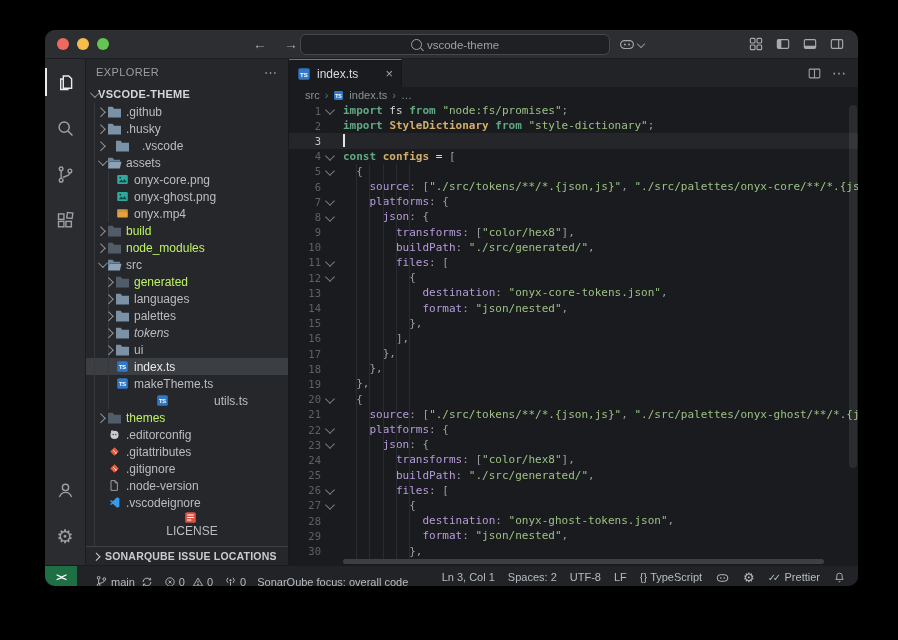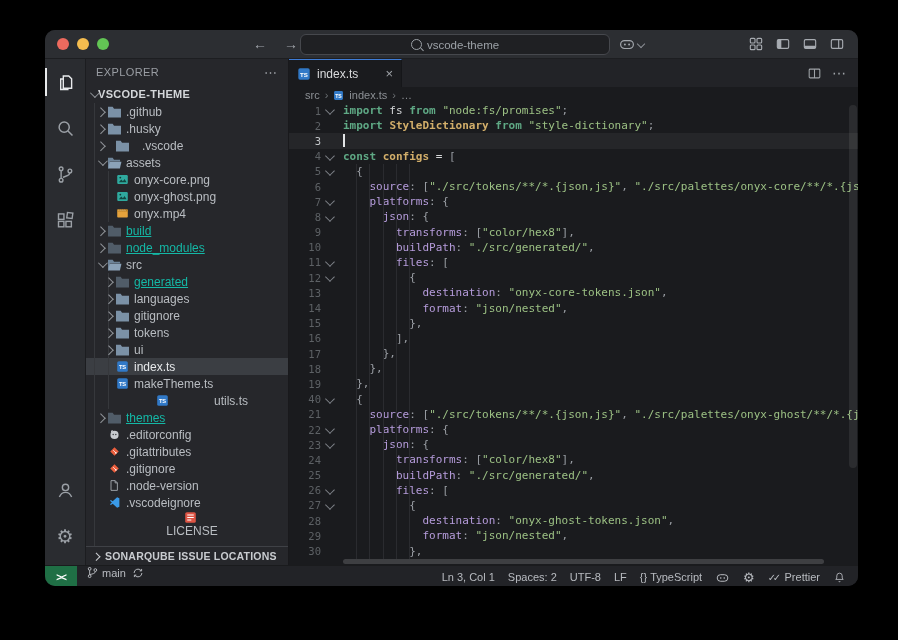--- a/index.html
+++ b/index.html
@@ -32,21 +32,21 @@
   
   .sidebar{width:202px;background:#26272b;display:flex;flex-direction:column;border-right:1px solid #19191c;}
   .sb-header{height:26px;display:flex;align-items:center;padding:0 10px;color:#9a9ea4;font-size:11px;
     letter-spacing:.4px;justify-content:space-between;}
   .sb-header .more{margin-left:auto;color:#a6aab0;font-size:13px;letter-spacing:1px;}
   .root-row{height:18px;display:flex;align-items:center;padding-left:2px;color:#d4d7da;
     font-size:11px;font-weight:bold;letter-spacing:.3px;}
   .tree{flex:1;overflow:hidden;position:relative;font-size:12px;color:#b9bdc2;}
   .trow{height:17px;display:flex;align-items:center;white-space:nowrap;}
   .trow.selected{background:#3b3e43;color:#e7e9eb;}
-  .trow.dimmed{color:#14b8a6;text-decoration:underline;}
+  .trow.dimmed{color:#bef264;}
   .trow.dimmed svg{opacity:.5;}
   .chevslot{width:10px;display:inline-flex;justify-content:center;flex:none;color:#8f9398;}
   .chev{width:6px;height:6px;border-right:1.3px solid currentColor;border-bottom:1.3px solid currentColor;}
   .chev.open{transform:rotate(45deg) translateY(-2px);}
   .chev.closed{transform:rotate(-45deg) translateX(-1px);}
   .ticon{width:16px;flex:none;display:inline-flex;justify-content:center;margin-right:4px;}
   .tguide{position:absolute;width:1px;background:#36383c;}
   .sb-bottom{height:18px;border-top:1px solid #3f4146;display:flex;align-items:center;gap:5px;
     padding-left:8px;color:#c9ccd0;font-size:10.5px;font-weight:bold;letter-spacing:.2px;}
   
@@ -78,21 +78,21 @@
   .iguide{position:absolute;width:1px;background:#2a2b2f;}
   .hscroll{position:absolute;left:54px;right:14px;bottom:1px;height:5px;}
   .hscroll .thumb{height:100%;width:96%;background:rgba(255,255,255,.16);border-radius:3px;}
   .vscroll{position:absolute;right:1px;top:0;width:8px;bottom:8px;}
   .vscroll .thumb{position:absolute;top:2px;height:80%;width:100%;background:rgba(255,255,255,.08);border-radius:4px;}
   
   .statusbar{height:22px;background:#222327;border-top:1px solid #1a1b1d;display:flex;align-items:stretch;
     color:#b8bbc0;font-size:11px;}
   .remote{width:32px;background:#1f6f45;color:#fff;display:flex;align-items:center;justify-content:center;
     font-size:10px;font-weight:bold;letter-spacing:-1px;}
-  .sb-left{display:flex;align-items:flex-start;gap:11px;padding-left:9px;flex-direction:column;}
+  .sb-left{display:flex;align-items:flex-end;gap:11px;padding-left:18px;}
   .sb-right{margin-left:auto;display:flex;align-items:center;gap:13px;padding-right:12px;}
   .sgroup{display:flex;align-items:center;gap:3px;}
   .dblcheck{letter-spacing:-3.5px;margin-right:4px;font-size:10px;}
   svg{display:block;}
 </style>
 </head>
 <body>
 
 <div class="window">
 
@@ -334,23 +334,23 @@
           </div>
           <div class="trow" style="padding-left: 18px;">
             <span class="chevslot">
               <span class="chev closed"></span>
             </span>
             <span class="ticon">
               <svg width="15" height="13" viewBox="0 0 16 14">
                 <path d="M1 2h5l1.5 2H15v9.5H1z" fill="#7b91a6"></path>
               </svg>
             </span>
-            <span>gitignore</span>
-          </div>
-          <div class="trow" style="padding-left: 18px;">
+            <span>palettes</span>
+          </div>
+          <div class="trow" style="padding-left: 18px; font-style: italic;">
             <span class="chevslot">
               <span class="chev closed"></span>
             </span>
             <span class="ticon">
               <svg width="15" height="13" viewBox="0 0 16 14">
                 <path d="M1 2h5l1.5 2H15v9.5H1z" fill="#7b91a6"></path>
               </svg>
             </span>
             <span>tokens</span>
           </div>
@@ -522,21 +522,21 @@
           <div class="cl"><span class="lnum">10</span><span class="foldslot"></span><span class="ctext"><span class="tk-pl">        </span><span class="tk-prop">buildPath</span><span class="tk-pn">: </span><span class="tk-str">"./src/generated/"</span><span class="tk-pn">,</span></span></div>
           <div class="cl"><span class="lnum">11</span><span class="foldslot"><span class="fchev"></span></span><span class="ctext"><span class="tk-pl">        </span><span class="tk-prop">files</span><span class="tk-pn">: [</span></span></div>
           <div class="cl"><span class="lnum">12</span><span class="foldslot"><span class="fchev"></span></span><span class="ctext"><span class="tk-pl">          </span><span class="tk-pn">{</span></span></div>
           <div class="cl"><span class="lnum">13</span><span class="foldslot"></span><span class="ctext"><span class="tk-pl">            </span><span class="tk-prop">destination</span><span class="tk-pn">: </span><span class="tk-str">"onyx-core-tokens.json"</span><span class="tk-pn">,</span></span></div>
           <div class="cl"><span class="lnum">14</span><span class="foldslot"></span><span class="ctext"><span class="tk-pl">            </span><span class="tk-prop">format</span><span class="tk-pn">: </span><span class="tk-str">"json/nested"</span><span class="tk-pn">,</span></span></div>
           <div class="cl"><span class="lnum">15</span><span class="foldslot"></span><span class="ctext"><span class="tk-pl">          </span><span class="tk-pn">},</span></span></div>
           <div class="cl"><span class="lnum">16</span><span class="foldslot"></span><span class="ctext"><span class="tk-pl">        </span><span class="tk-pn">],</span></span></div>
           <div class="cl"><span class="lnum">17</span><span class="foldslot"></span><span class="ctext"><span class="tk-pl">      </span><span class="tk-pn">},</span></span></div>
           <div class="cl"><span class="lnum">18</span><span class="foldslot"></span><span class="ctext"><span class="tk-pl">    </span><span class="tk-pn">},</span></span></div>
           <div class="cl"><span class="lnum">19</span><span class="foldslot"></span><span class="ctext"><span class="tk-pl">  </span><span class="tk-pn">},</span></span></div>
-          <div class="cl"><span class="lnum">40</span><span class="foldslot"><span class="fchev"></span></span><span class="ctext"><span class="tk-pl">  </span><span class="tk-pn">{</span></span></div>
+          <div class="cl"><span class="lnum">20</span><span class="foldslot"><span class="fchev"></span></span><span class="ctext"><span class="tk-pl">  </span><span class="tk-pn">{</span></span></div>
           <div class="cl"><span class="lnum">21</span><span class="foldslot"></span><span class="ctext"><span class="tk-pl">    </span><span class="tk-prop">source</span><span class="tk-pn">: [</span><span class="tk-str">"./src/tokens/**/*.{json,js}"</span><span class="tk-pn">,</span><span class="tk-pl"> </span><span class="tk-str">"./src/palettes/onyx-ghost/**/*.{json,js}"</span></span></div>
           <div class="cl"><span class="lnum">22</span><span class="foldslot"><span class="fchev"></span></span><span class="ctext"><span class="tk-pl">    </span><span class="tk-prop">platforms</span><span class="tk-pn">: {</span></span></div>
           <div class="cl"><span class="lnum">23</span><span class="foldslot"><span class="fchev"></span></span><span class="ctext"><span class="tk-pl">      </span><span class="tk-prop">json</span><span class="tk-pn">: {</span></span></div>
           <div class="cl"><span class="lnum">24</span><span class="foldslot"></span><span class="ctext"><span class="tk-pl">        </span><span class="tk-prop">transforms</span><span class="tk-pn">: [</span><span class="tk-str">"color/hex8"</span><span class="tk-pn">],</span></span></div>
           <div class="cl"><span class="lnum">25</span><span class="foldslot"></span><span class="ctext"><span class="tk-pl">        </span><span class="tk-prop">buildPath</span><span class="tk-pn">: </span><span class="tk-str">"./src/generated/"</span><span class="tk-pn">,</span></span></div>
           <div class="cl"><span class="lnum">26</span><span class="foldslot"><span class="fchev"></span></span><span class="ctext"><span class="tk-pl">        </span><span class="tk-prop">files</span><span class="tk-pn">: [</span></span></div>
           <div class="cl"><span class="lnum">27</span><span class="foldslot"><span class="fchev"></span></span><span class="ctext"><span class="tk-pl">          </span><span class="tk-pn">{</span></span></div>
           <div class="cl"><span class="lnum">28</span><span class="foldslot"></span><span class="ctext"><span class="tk-pl">            </span><span class="tk-prop">destination</span><span class="tk-pn">: </span><span class="tk-str">"onyx-ghost-tokens.json"</span><span class="tk-pn">,</span></span></div>
           <div class="cl"><span class="lnum">29</span><span class="foldslot"></span><span class="ctext"><span class="tk-pl">            </span><span class="tk-prop">format</span><span class="tk-pn">: </span><span class="tk-str">"json/nested"</span><span class="tk-pn">,</span></span></div>
           <div class="cl"><span class="lnum">30</span><span class="foldslot"></span><span class="ctext"><span class="tk-pl">          </span><span class="tk-pn">},</span></span></div>

